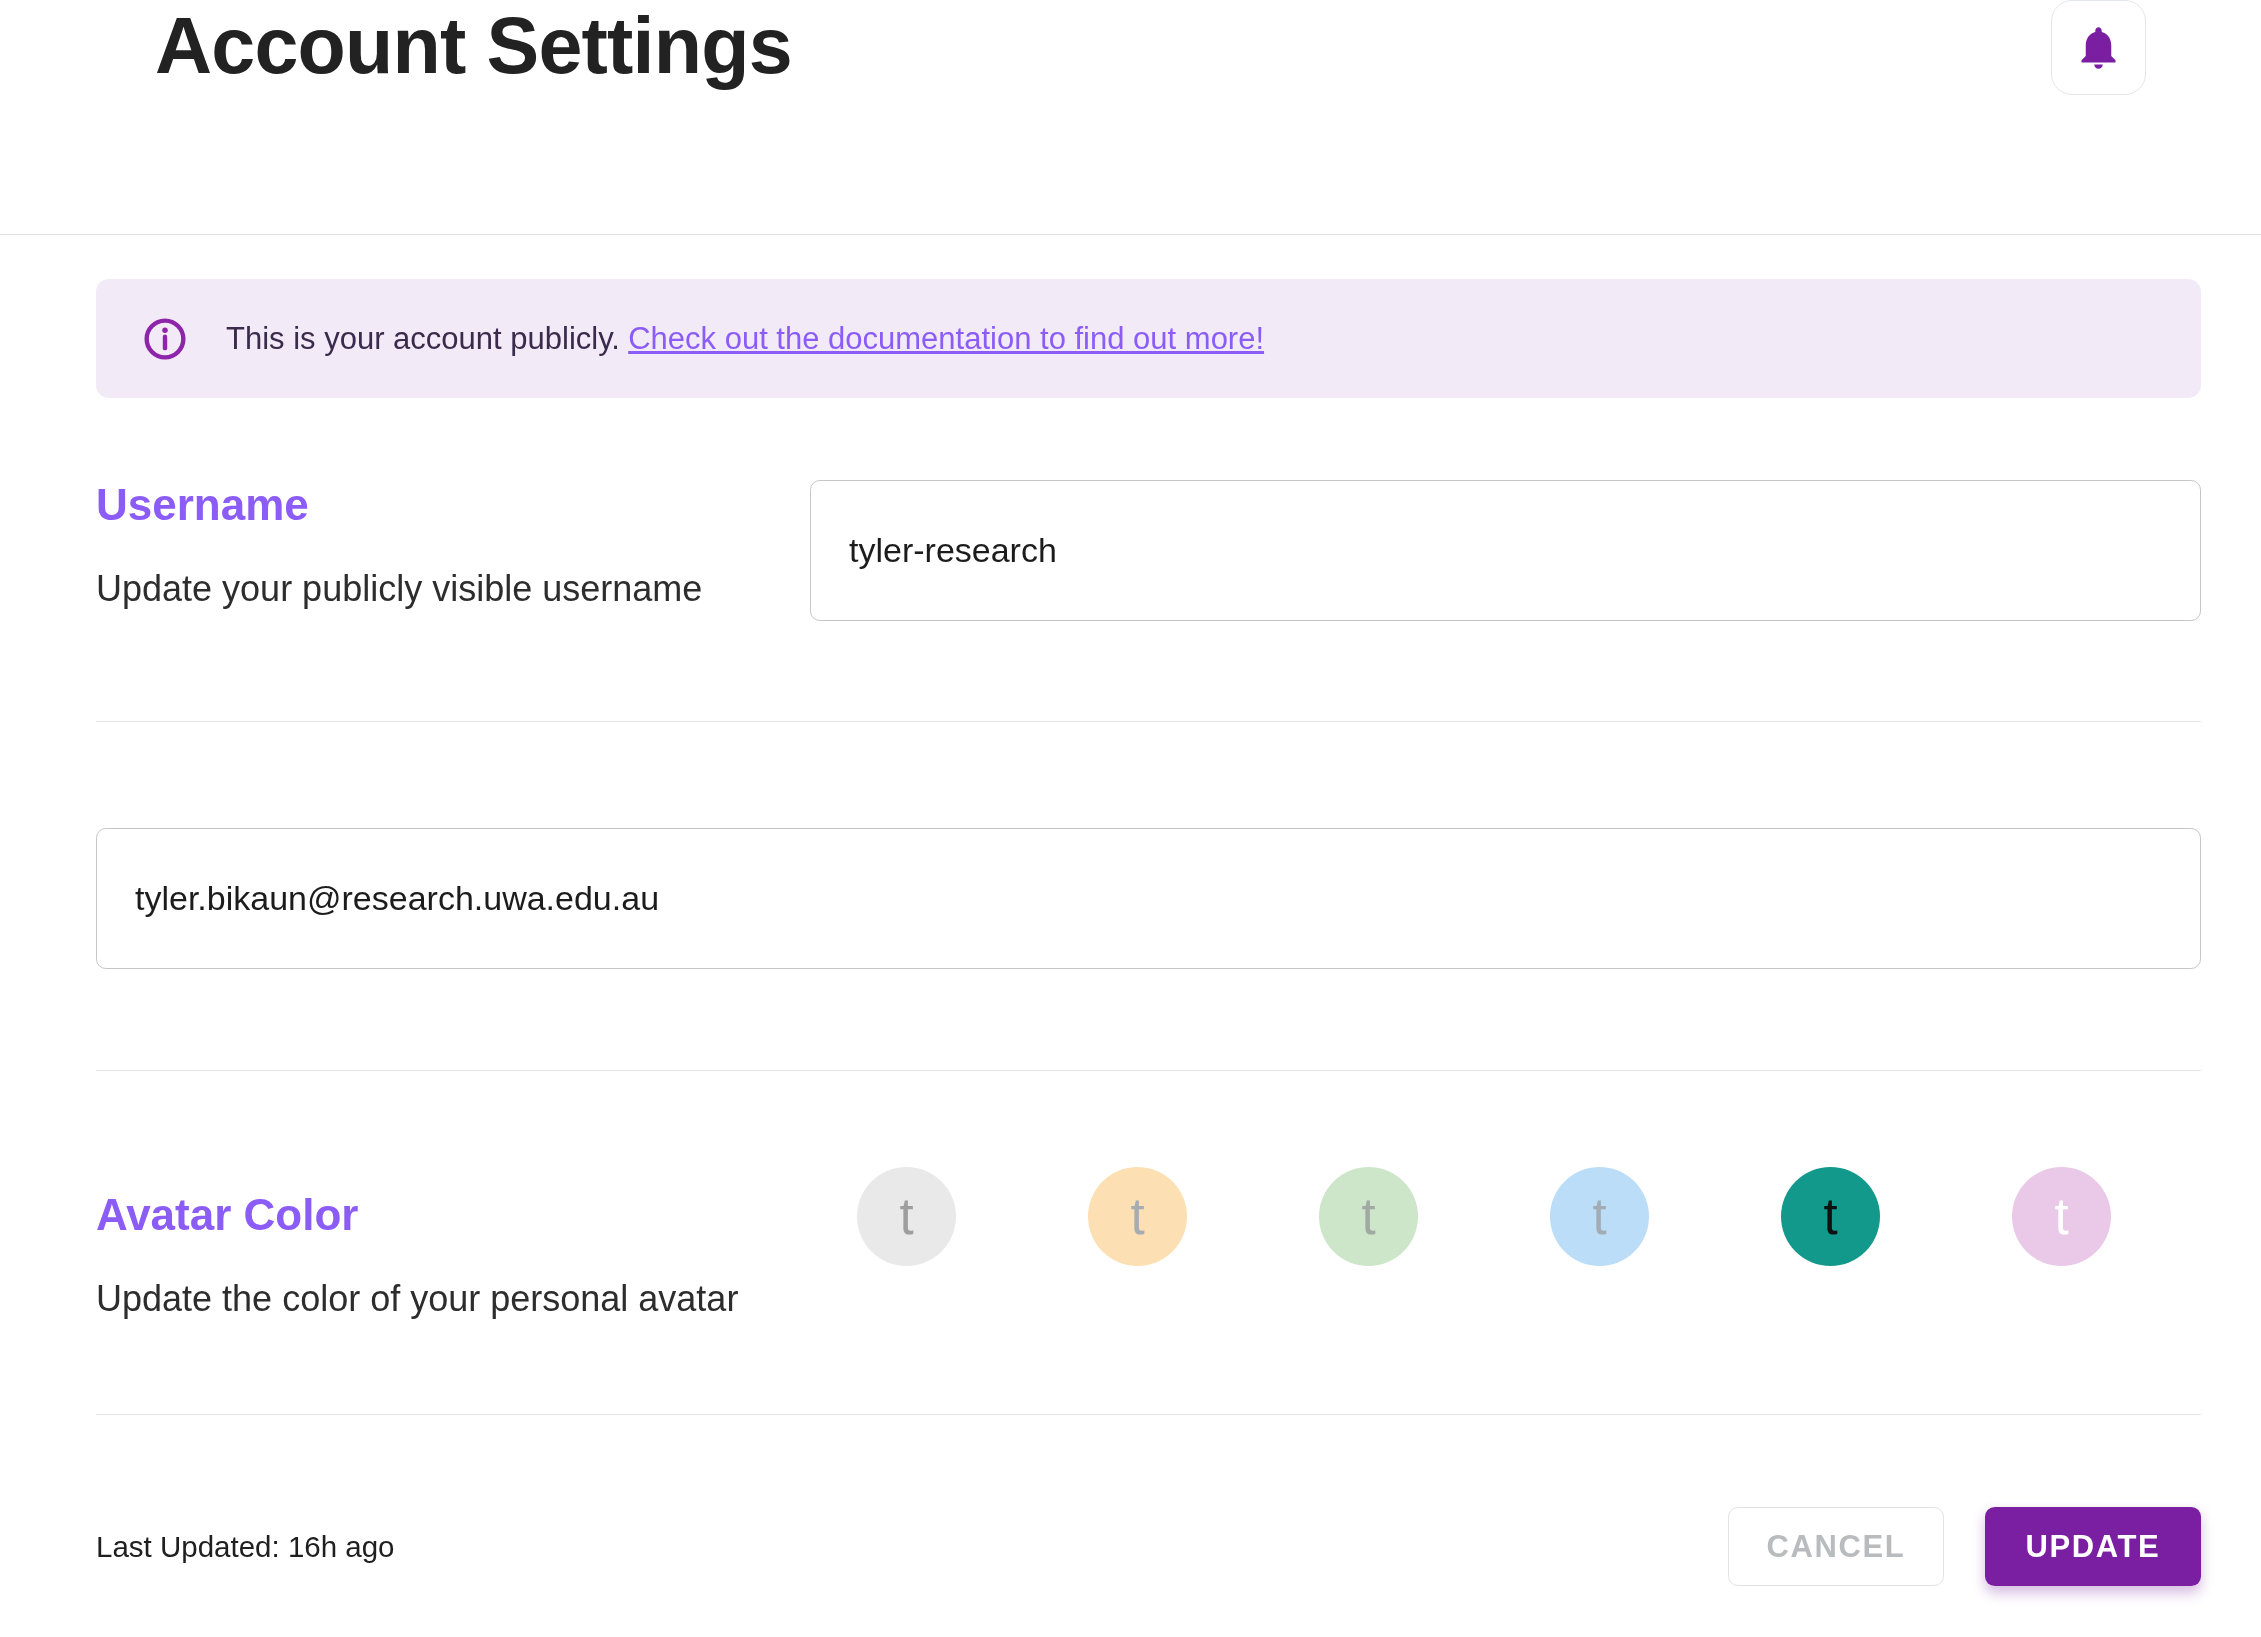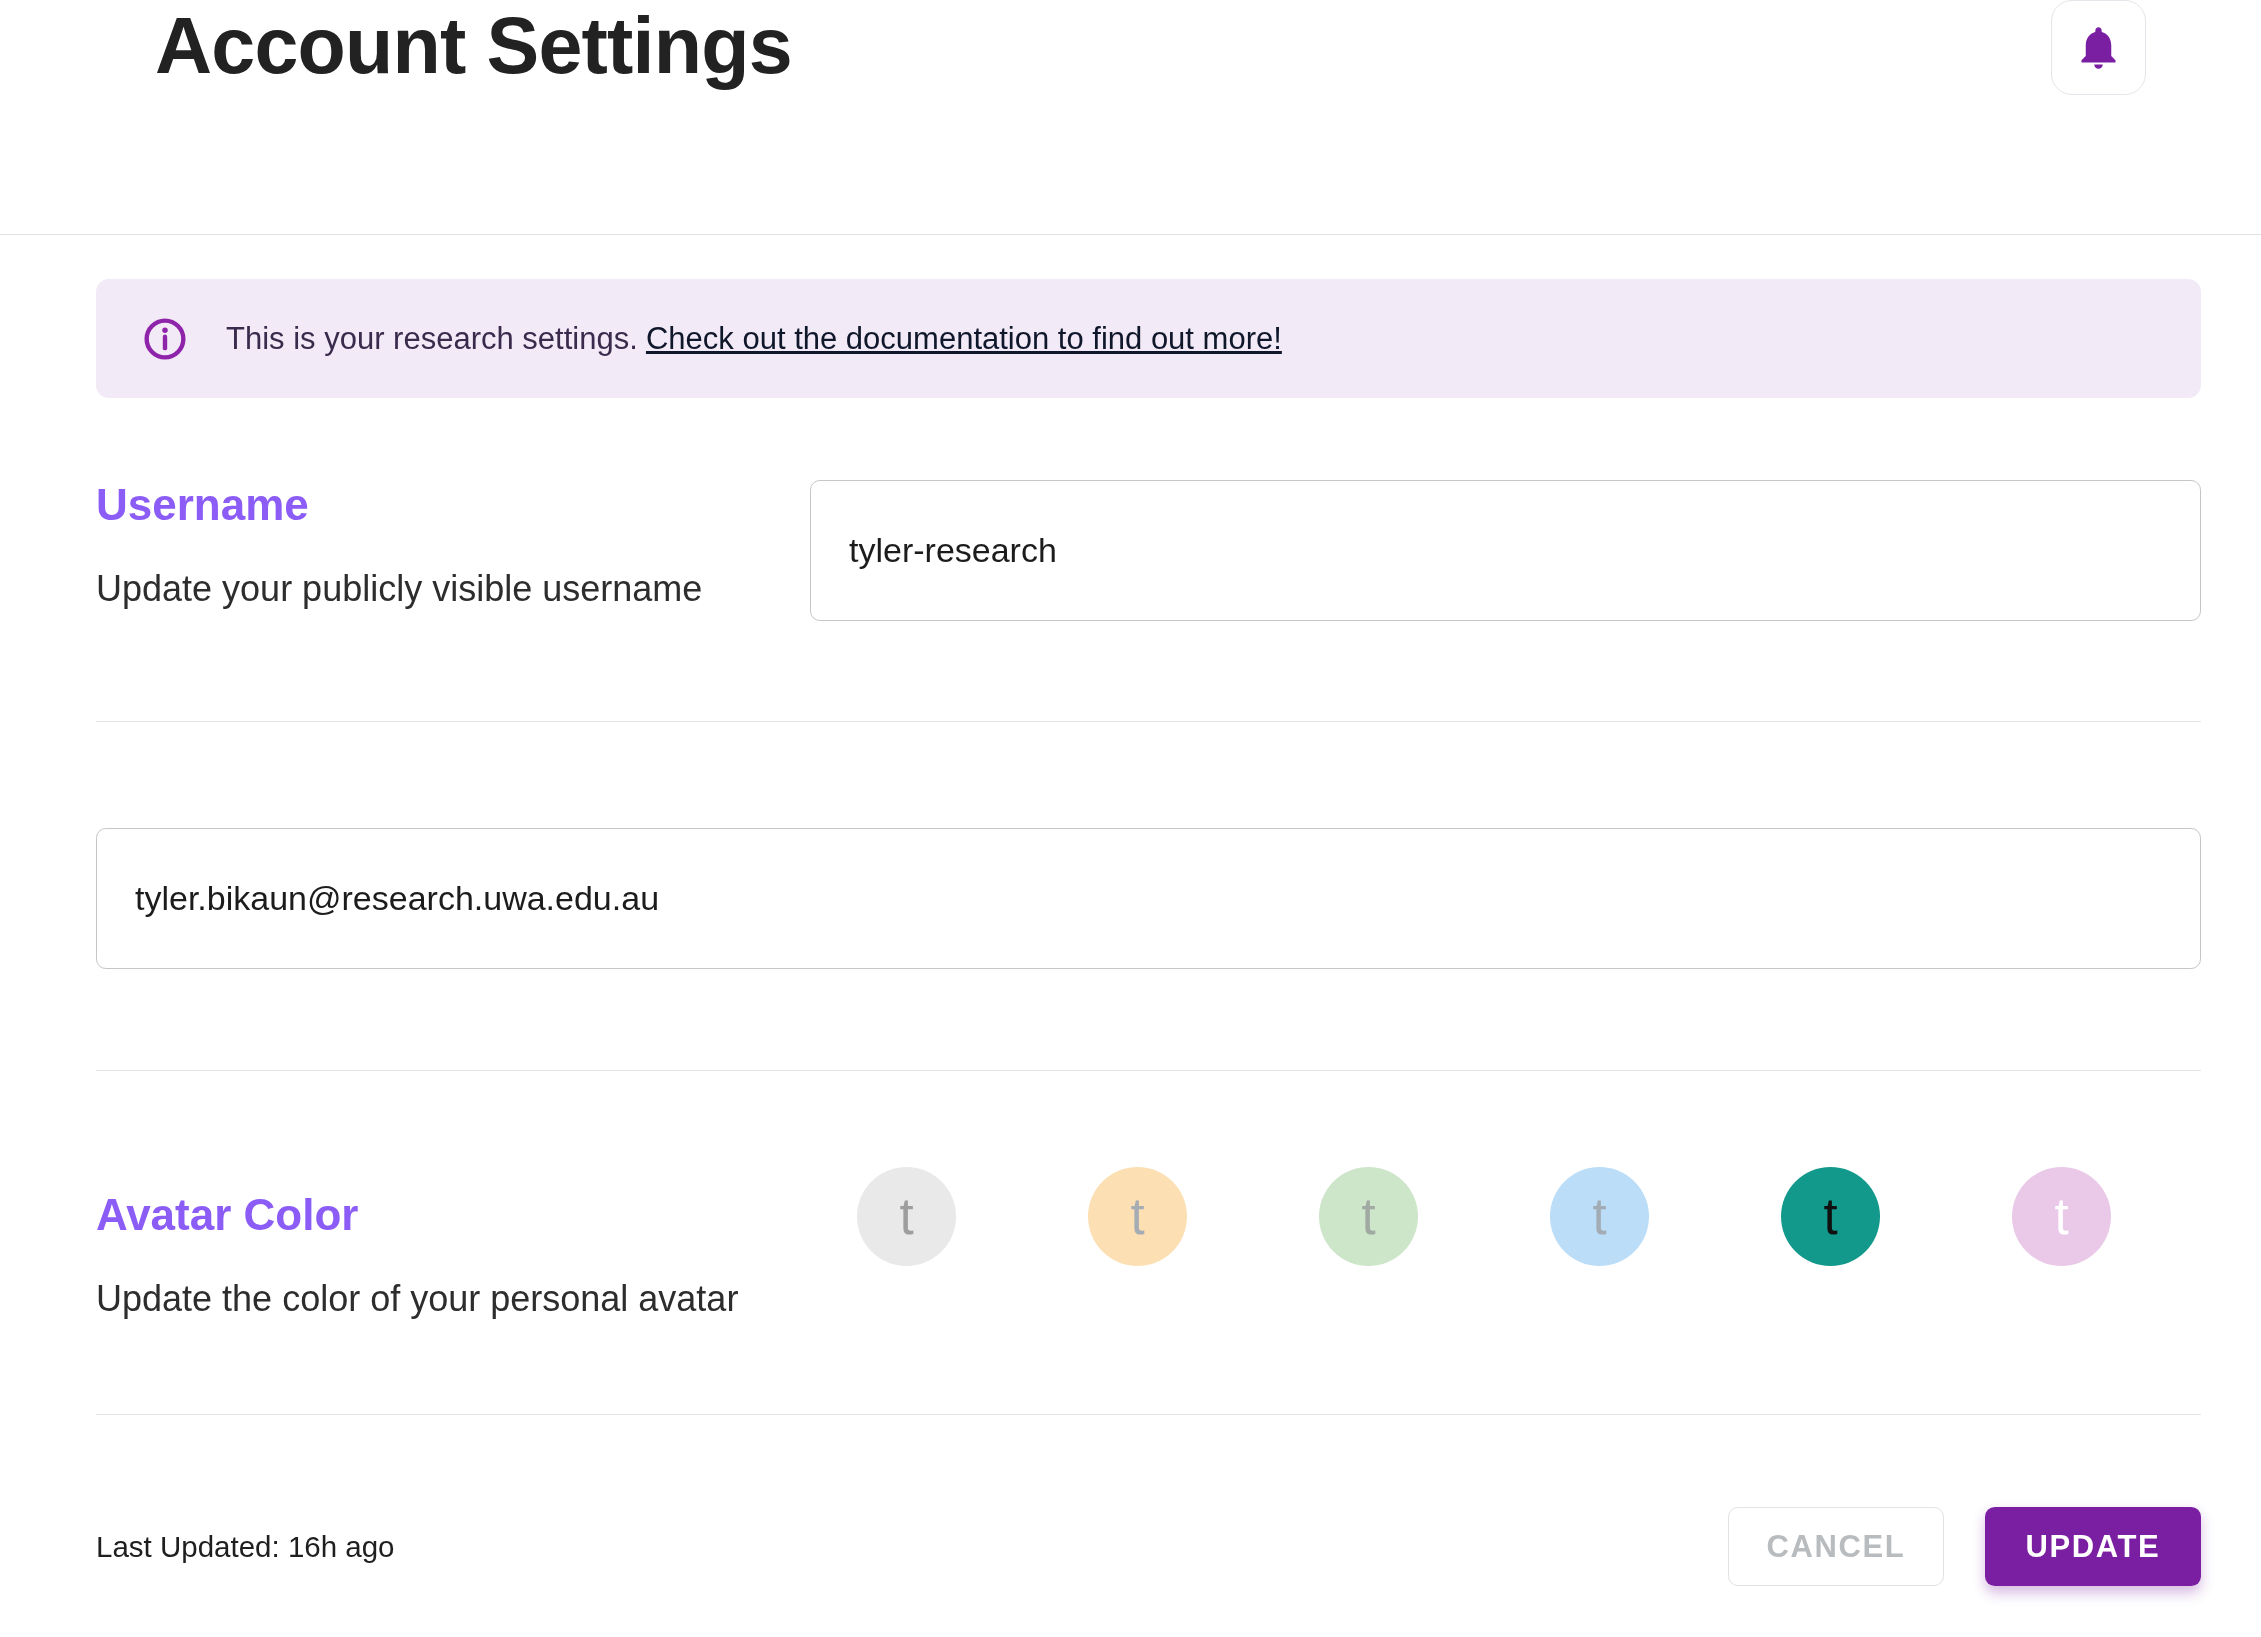--- a/index.html
+++ b/index.html
@@ -123,21 +123,21 @@
   </header>
 
   <main class="content">
 
     <div class="banner" id="info-banner" style="background: rgb(242, 234, 247);">
       <svg viewBox="0 0 24 24">
         <circle cx="12" cy="12" r="10" fill="none" stroke="#8E24AA" stroke-width="2.4"></circle>
         <line x1="12" y1="10.8" x2="12" y2="17" stroke="#8E24AA" stroke-width="2.4" stroke-linecap="round"></line>
         <circle cx="12" cy="7.2" r="1.5" fill="#8E24AA"></circle>
       </svg>
-      <p><span>This is your research settings.</span><a id="doc-link" style="color: #0f172a;">Check out the documentation to find out more!</a></p>
+      <p><span>This is your account publicly.</span><a id="doc-link" style="color: #8b5cf6;">Check out the documentation to find out more!</a></p>
     </div>
 
     <section class="row row-username">
       <div class="row-left">
         <h2 class="section-title">Username</h2>
         <p class="section-desc">Update your publicly visible username</p>
       </div>
       <div class="row-right">
         <input type="text" class="text-input" value="tyler-research" style="">
       </div>

